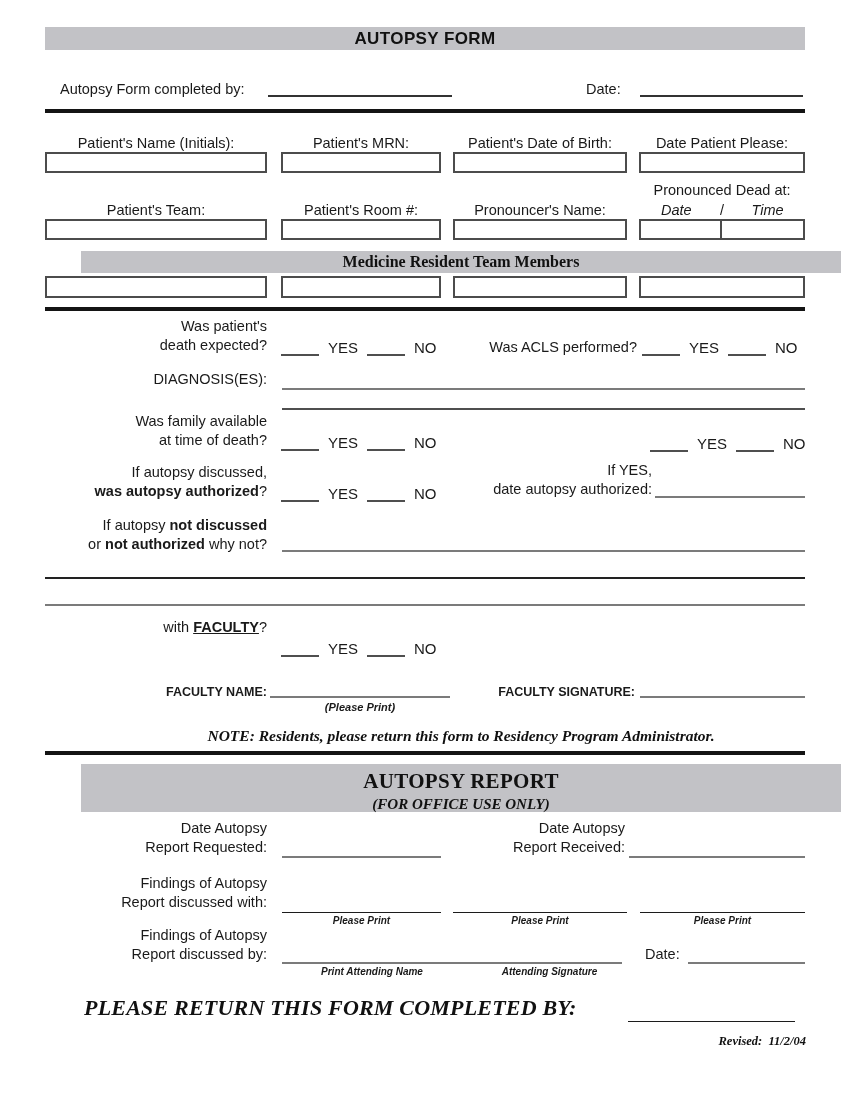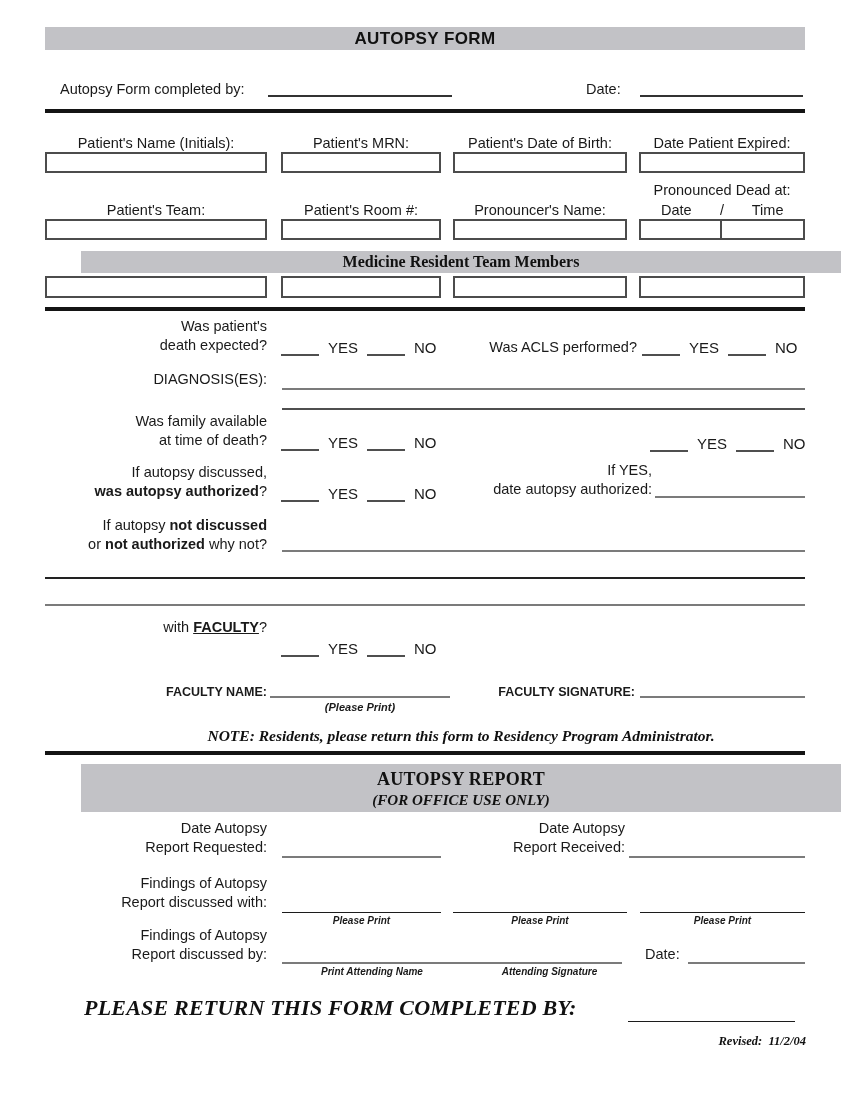--- a/index.html
+++ b/index.html
@@ -26,23 +26,23 @@
   .serif { font-family: "Liberation Serif", serif; margin-left: 36px; }
   .bi { font-weight: bold; font-style: italic; }
   .small-bi { font-size: 11px; font-weight: bold; font-style: italic; }
   .tiny-bi { font-size: 10px; font-weight: bold; font-style: italic; }
   .bold-sm { font-size: 12.5px; font-weight: bold; line-height: 17px; }
   .u { text-decoration: underline; }
   .title-bar { height: 23px; font-weight: bold; font-size: 17px; line-height: 23px; letter-spacing: .4px; color: #111; }
   .team-bar { height: 22px; font-weight: bold; font-size: 16px; line-height: 22px; color: #111; }
   .pdt { display: flex; font-size: 14.5px; line-height: 19px; }
   .pdt span { display: block; text-align: center; }
-  .pdt .w45 { width: 45%; } .pdt .w10 { width: 10%; }
+  .pdt .w45 { width: 45%; font-style: italic; } .pdt .w10 { width: 10%; }
   .report-bar { height: 48px; padding-top: 5px; color: #111; }
-  .report-bar .rh { font-size: 18px; font-weight: bold; letter-spacing: .3px; }
+  .report-bar .rh { font-size: 21px; font-weight: bold; letter-spacing: .3px; }
   .report-bar .rs { font-size: 15px; margin-top: 2px; }
   .big-footer { font-size: 22px; letter-spacing: .2px; color: #111; }
   .pre { white-space: pre; }
 </style>
 </head>
 <body>
 
 <div class="page">
 
   <div class="abs bar c title-bar serif-none" style="left:45px;top:27px;width:760px;font-family:'Liberation Sans',sans-serif;">
@@ -52,21 +52,21 @@
   <span class="abs lbl" style="left:60px;top:80px;">Autopsy Form completed by:</span>
   <div class="abs" style="left:268px;top:80px;width:184px;height:17px;border-bottom:2px solid #333;"></div>
   <span class="abs lbl" style="left:586px;top:80px;">Date:</span>
   <div class="abs" style="left:640px;top:80px;width:163px;height:17px;border-bottom:2px solid #333;"></div>
 
   <div class="abs rule-tt" style="left:45px;top:109px;width:760px;"></div>
 
   <div class="abs lbl c" style="left:45px;top:134px;width:222px;">Patient's Name (Initials):</div>
   <div class="abs lbl c" style="left:281px;top:134px;width:160px;">Patient's MRN:</div>
   <div class="abs lbl c" style="left:453px;top:134px;width:174px;">Patient's Date of Birth:</div>
-  <div class="abs lbl c" style="left:639px;top:134px;width:166px;">Date Patient Expired:</div>
+  <div class="abs lbl c" style="left:639px;top:134px;width:166px;">Date Patient Please:</div>
 
   <div class="abs box" style="left:45px;top:152px;width:222px;"></div>
   <div class="abs box" style="left:281px;top:152px;width:160px;"></div>
   <div class="abs box" style="left:453px;top:152px;width:174px;"></div>
   <div class="abs box" style="left:639px;top:152px;width:166px;"></div>
 
   <div class="abs lbl c" style="left:639px;top:181px;width:166px;">Pronounced Dead at:</div>
 
   <div class="abs lbl c" style="left:45px;top:201px;width:222px;">Patient's Team:</div>
   <div class="abs lbl c" style="left:281px;top:201px;width:160px;">Patient's Room #:</div>

